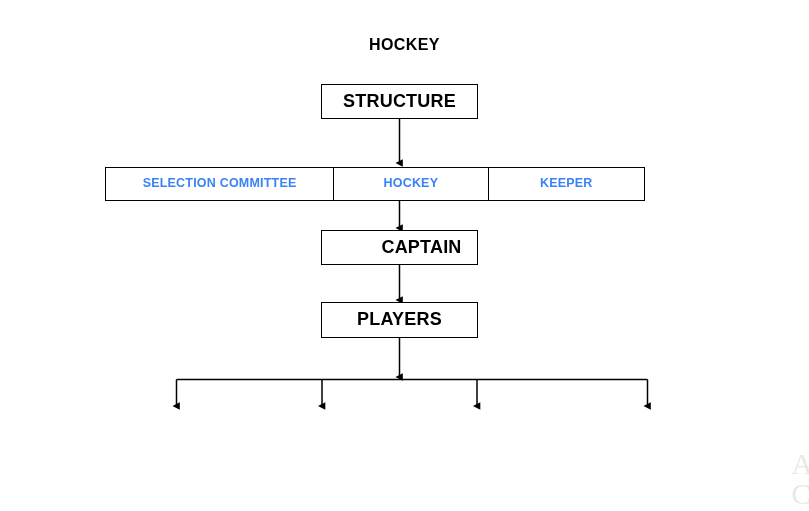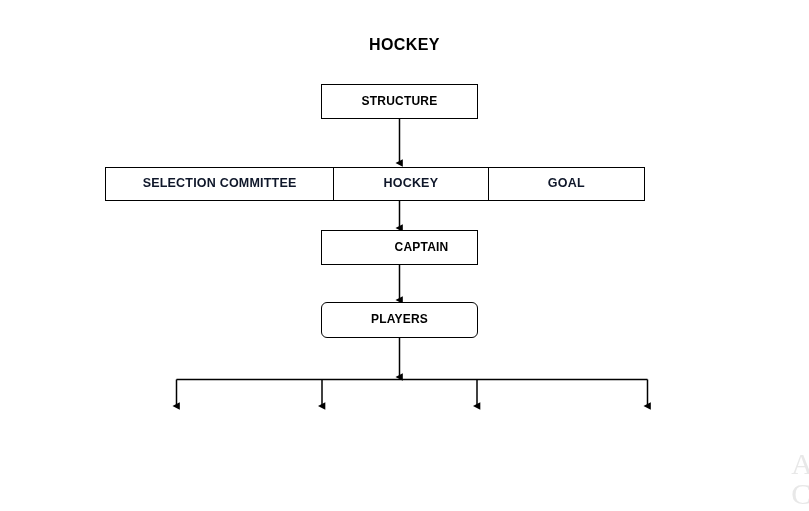--- a/index.html
+++ b/index.html
@@ -30,40 +30,40 @@
   }
   .node {
     position: absolute;
     box-sizing: border-box;
     border: 1.6px solid #000000;
     background: #ffffff;
     display: flex;
     align-items: center;
     justify-content: center;
     color: #000000;
-    font-size: 12px;
+    font-size: 18px;
     font-weight: bold;
     letter-spacing: 0.2px;
     text-align: right;
     line-height: 1.1;
   }
   .rowbox {
     position: absolute;
     box-sizing: border-box;
     border: 1.6px solid #000000;
     background: #ffffff;
     display: flex;
     align-items: stretch;
   }
   .rowcell {
     box-sizing: border-box;
     display: flex;
     align-items: center;
     justify-content: center;
-    color: #0f172a;
+    color: #3b82f6;
     font-size: 12.5px;
     font-weight: bold;
     letter-spacing: 0.2px;
     text-align: center;
     border-right: 1.6px solid #000000;
     line-height: 1.1;
   }
   .rowcell:last-child {
     border-right: none;
   }
@@ -122,29 +122,29 @@
   </div>
 
   <div class="rowbox" style="left:105px; top:167px; width:540px; height:34px;">
     <div class="rowcell" style="width:229px;">
       <span>SELECTION COMMITTEE</span>
     </div>
     <div class="rowcell" style="width:155px;">
       <span>HOCKEY</span>
     </div>
     <div class="rowcell" style="width:156px;">
-      <span>GOAL</span>
+      <span>KEEPER</span>
     </div>
   </div>
 
   <div class="node" style="left:321px; top:230px; width:157px; height:35px;padding-left:44px;">
     <span>CAPTAIN</span>
   </div>
 
-  <div class="node" style="left:321px; top:302px; width:157px; height:36px;border-radius:6px;">
+  <div class="node" style="left:321px; top:302px; width:157px; height:36px;">
     <span>PLAYERS</span>
   </div>
 
 
   <div id="watermark">A
 C</div>
 
 </div>
 
 </body></html>

